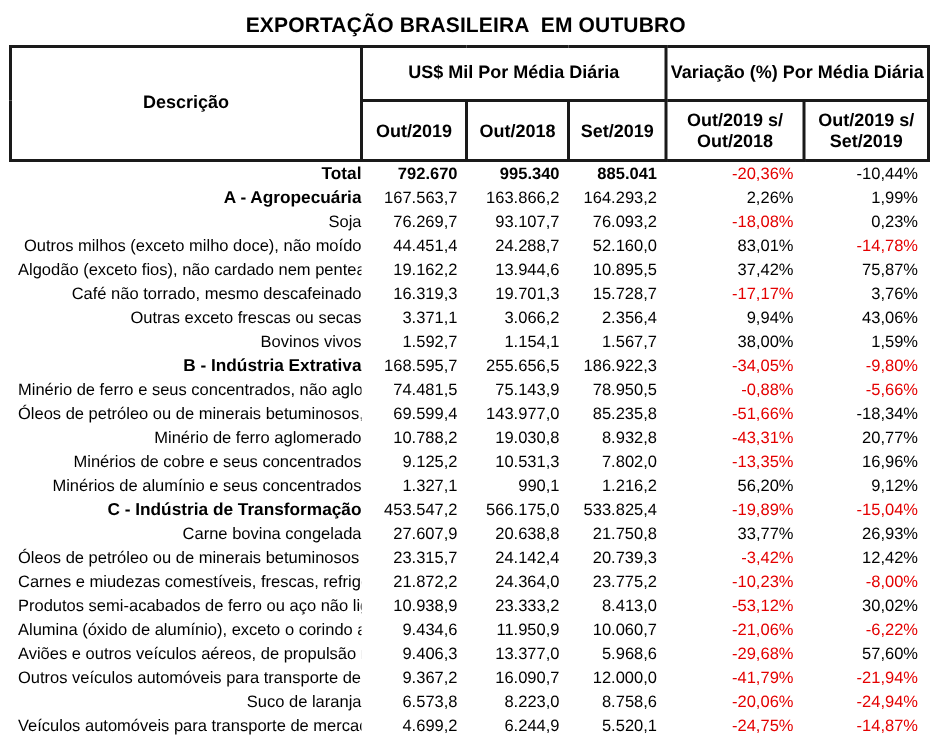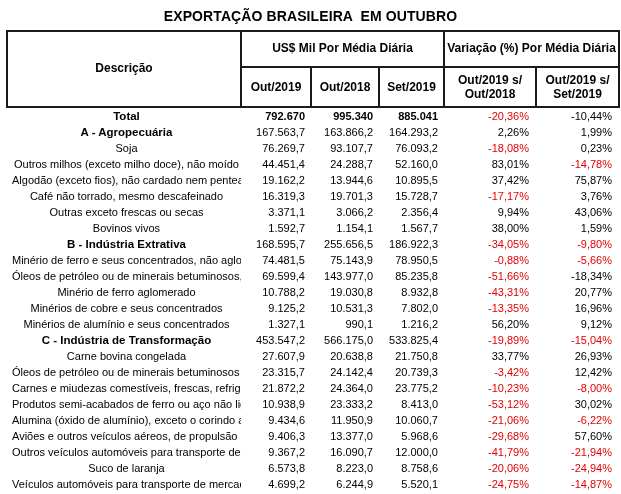--- a/index.html
+++ b/index.html
@@ -53,21 +53,21 @@
   tbody td {
     border: none;
     padding: 0;
     height: 16px;
     font-size: 11px;
     color: var(--text, #000);
     white-space: nowrap;
     overflow: hidden;
     vertical-align: middle;
   }
-  td.label { padding-left: 5px; text-align: center; }
+  td.label { padding-left: 5px; text-align: right; }
   td.num   { text-align: right; padding-right: 6px; }
   td.var   { text-align: right; padding-right: 7px; font-weight: normal; }
   tr.bold-label td.label { font-weight: bold; font-size: 11.5px; }
   tr.bold-values td.num  { font-weight: bold; }
   td.var.red { color: var(--red, #e40000); }
 </style>
 </head>
 <body>
 
 <div class="page">

